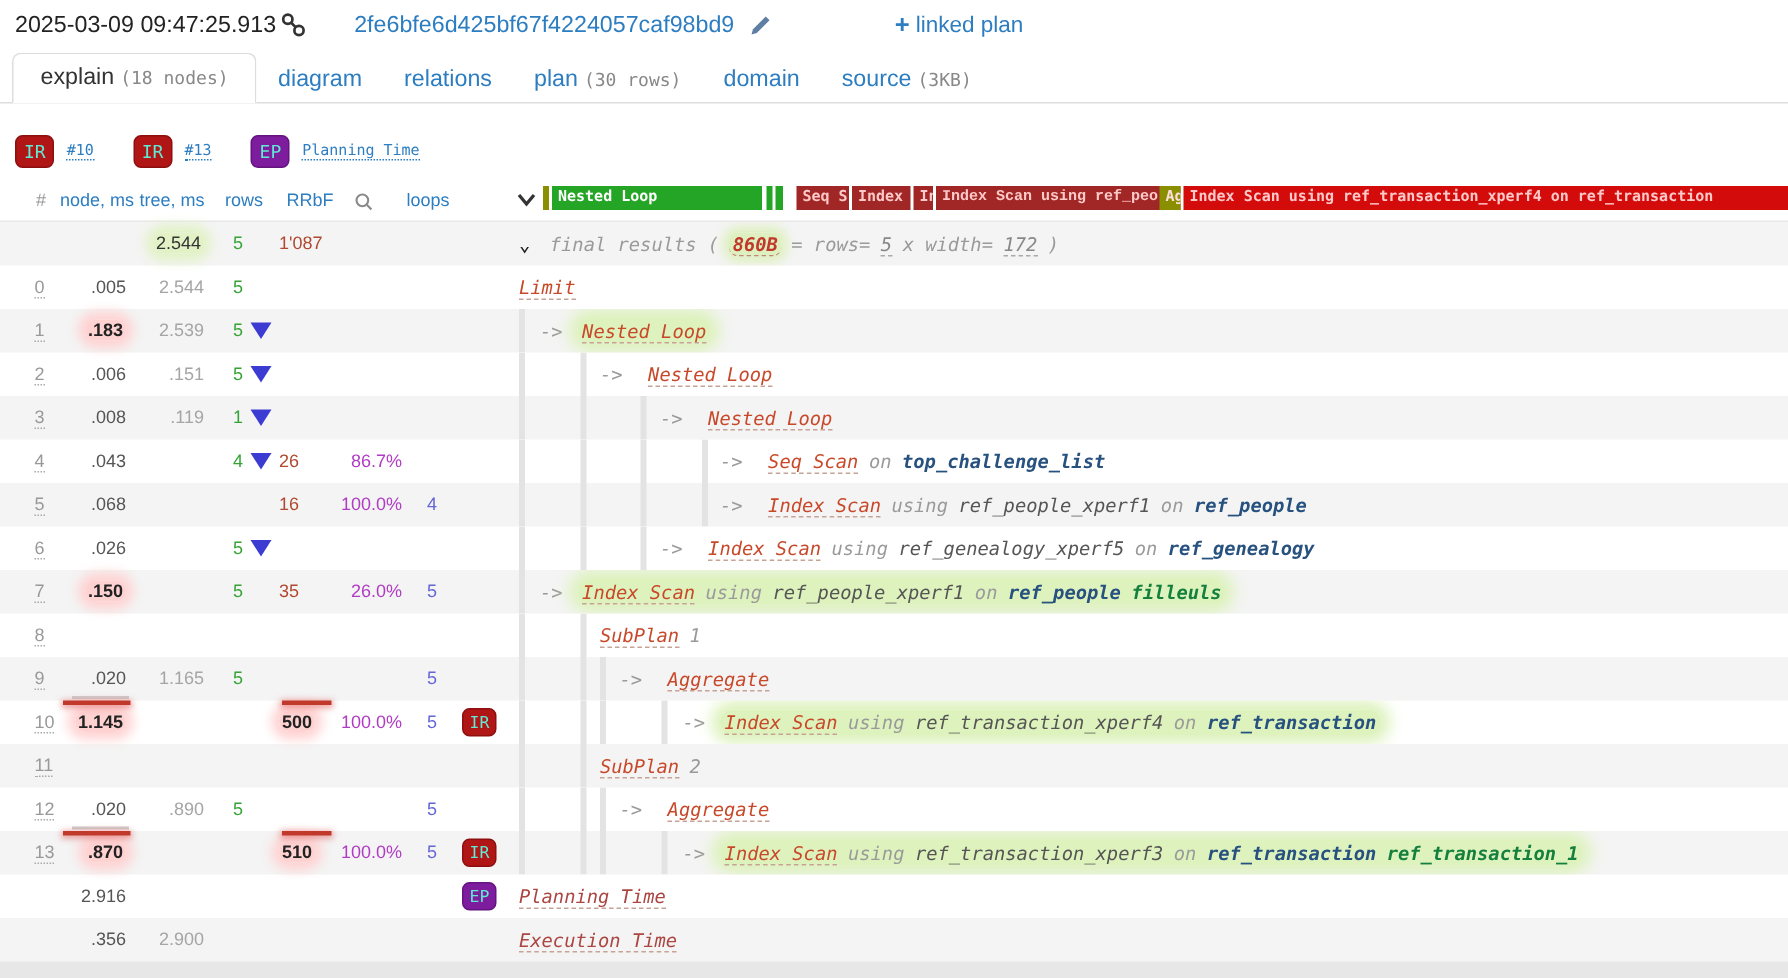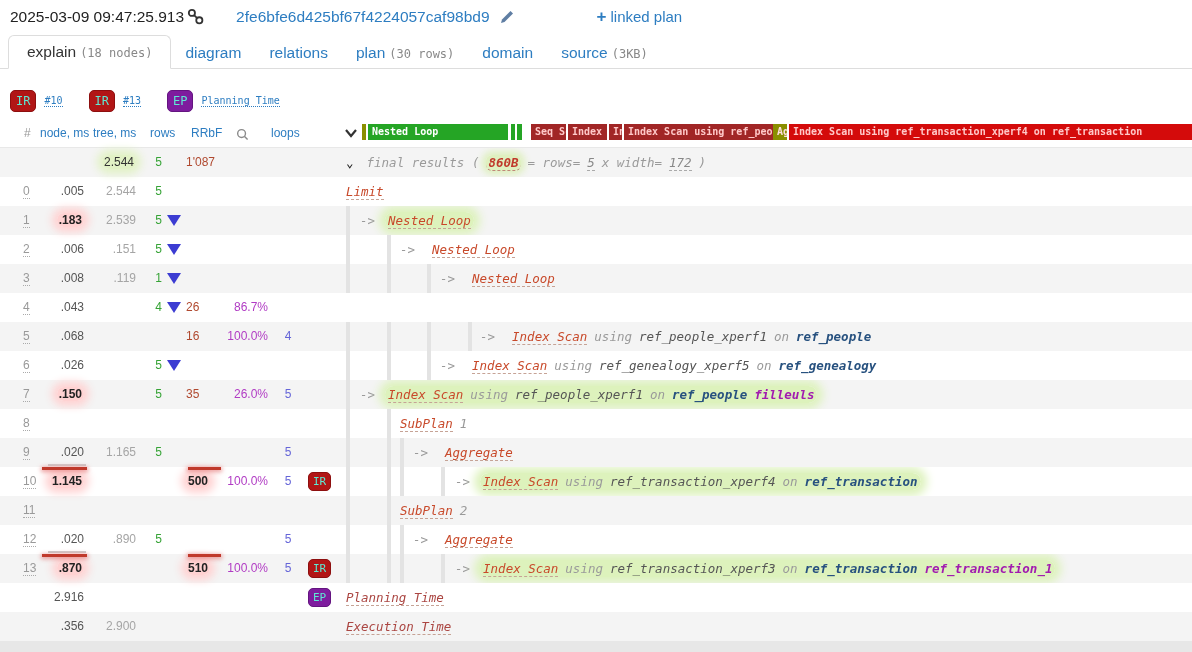--- a/index.html
+++ b/index.html
@@ -72,21 +72,21 @@
 
   .guide{position:absolute;top:0;bottom:0;width:4px;background:#e3e3e3;}
   .pt{position:relative;font-family:"DejaVu Sans Mono",monospace;font-size:12.5px;line-height:29px;white-space:nowrap;}
   .part{margin-left:7px;}
   .part:first-child{margin-left:0;}
   .p-arrow{color:#9a9a9a;margin-right:10px;}
   .p-node{color:#c8492a;border-bottom:1px dashed #c6a396;cursor:pointer;}
   .p-plain{color:#9a9a9a;}
   .p-ident{color:#555;}
   .p-rel{color:#27517f;font-weight:bold;}
-  .p-alias{color:#a21caf;font-weight:bold;}
+  .p-alias{color:#15803d;font-weight:bold;}
   .p-num{color:#999;}
   .p-label{color:#ab4642;border-bottom:1px dashed #c6a396;cursor:pointer;}
   .p-chev{color:#222;font-weight:bold;margin-right:6px;cursor:pointer;}
   .p-bytes{color:#c0392b;font-weight:bold;border-bottom:1px dashed #c08878;cursor:pointer;
     background:#dff0c0;border-radius:6px;box-shadow:0 0 7px 4px #dff0c0;padding:0 2px;}
   .p-u{color:#888;border-bottom:1px dashed #aaa;cursor:pointer;}
   .glow-green{background:#ddf2bc;border-radius:10px;box-shadow:0 0 10px 6px #ddf2bc;padding:1px 3px;}
 
   .band{height:13px;background:#e7e7e7;}
 </style>
@@ -151,21 +151,21 @@
     </svg>
   </span>
   <div class="flame" id="flame">
       <div class="fseg fc-olive" style="left: 0px; width: 4px;"></div>
       <div class="fseg fc-green" style="left: 6px; width: 140px;"><span>Nested Loop</span></div>
       <div class="fseg fc-green" style="left: 149px; width: 4px;"></div>
       <div class="fseg fc-green" style="left: 155px; width: 5px;"></div>
       <div class="fseg fc-darkred" style="left: 169px; width: 35px;"><span>Seq Sc</span></div>
       <div class="fseg fc-darkred" style="left: 206px; width: 39px;"><span>Index Scan</span></div>
       <div class="fseg fc-darkred" style="left: 247px; width: 13px;"><span>Ind</span></div>
-      <div class="fseg fc-darkred" style="left: 262px; width: 163px;"><span>Index Scan using ref_peo</span></div>
+      <div class="fseg fc-darkred" style="left: 262px; width: 163px; font-family: Liberation Mono, monospace;"><span>Index Scan using ref_peo</span></div>
       <div class="fseg fc-olive" style="left: 411px; width: 14px;"><span>Ag</span></div>
       <div class="fseg fc-red" style="left: 427px; width: 403px;"><span>Index Scan using ref_transaction_xperf4 on ref_transaction</span></div>
     </div>
 </div>
 
 <div class="grid" id="grid">
     <div class="row odd">
       <div class="cell c-id"></div>
       <div class="cell c-node"></div>
       <div class="cell c-tree"><span class="glow-num">2.544</span></div>
@@ -252,20 +252,27 @@
       <div class="cell c-node"><span>.043</span></div>
       <div class="cell c-tree"></div>
       <div class="cell c-rows"><span>4</span></div>
       <div class="cell c-tri">
         <div class="tri"></div>
       </div>
       <div class="cell c-rrbf"><span>26</span></div>
       <div class="cell c-pct"><span>86.7%</span></div>
       <div class="cell c-loops"></div>
       <div class="cell c-badge"></div>
+      <div class="cell c-text">
+        <div class="guide" style="left: 6px;"></div>
+        <div class="guide" style="left: 47px;"></div>
+        <div class="guide" style="left: 87px;"></div>
+        <div class="guide" style="left: 128px;"></div>
+        <div class="pt" style="padding-left: 140px;"><span class="part p-arrow">-&gt;</span><span class="part p-node">Seq Scan</span><span class="part p-plain">on</span><span class="part p-rel">top_challenge_list</span></div>
+      </div>
     </div>
     <div class="row odd">
       <div class="cell c-id"><span>5</span></div>
       <div class="cell c-node"><span>.068</span></div>
       <div class="cell c-tree"></div>
       <div class="cell c-rows"></div>
       <div class="cell c-tri"></div>
       <div class="cell c-rrbf"><span>16</span></div>
       <div class="cell c-pct"><span>100.0%</span></div>
       <div class="cell c-loops"><span>4</span></div>

